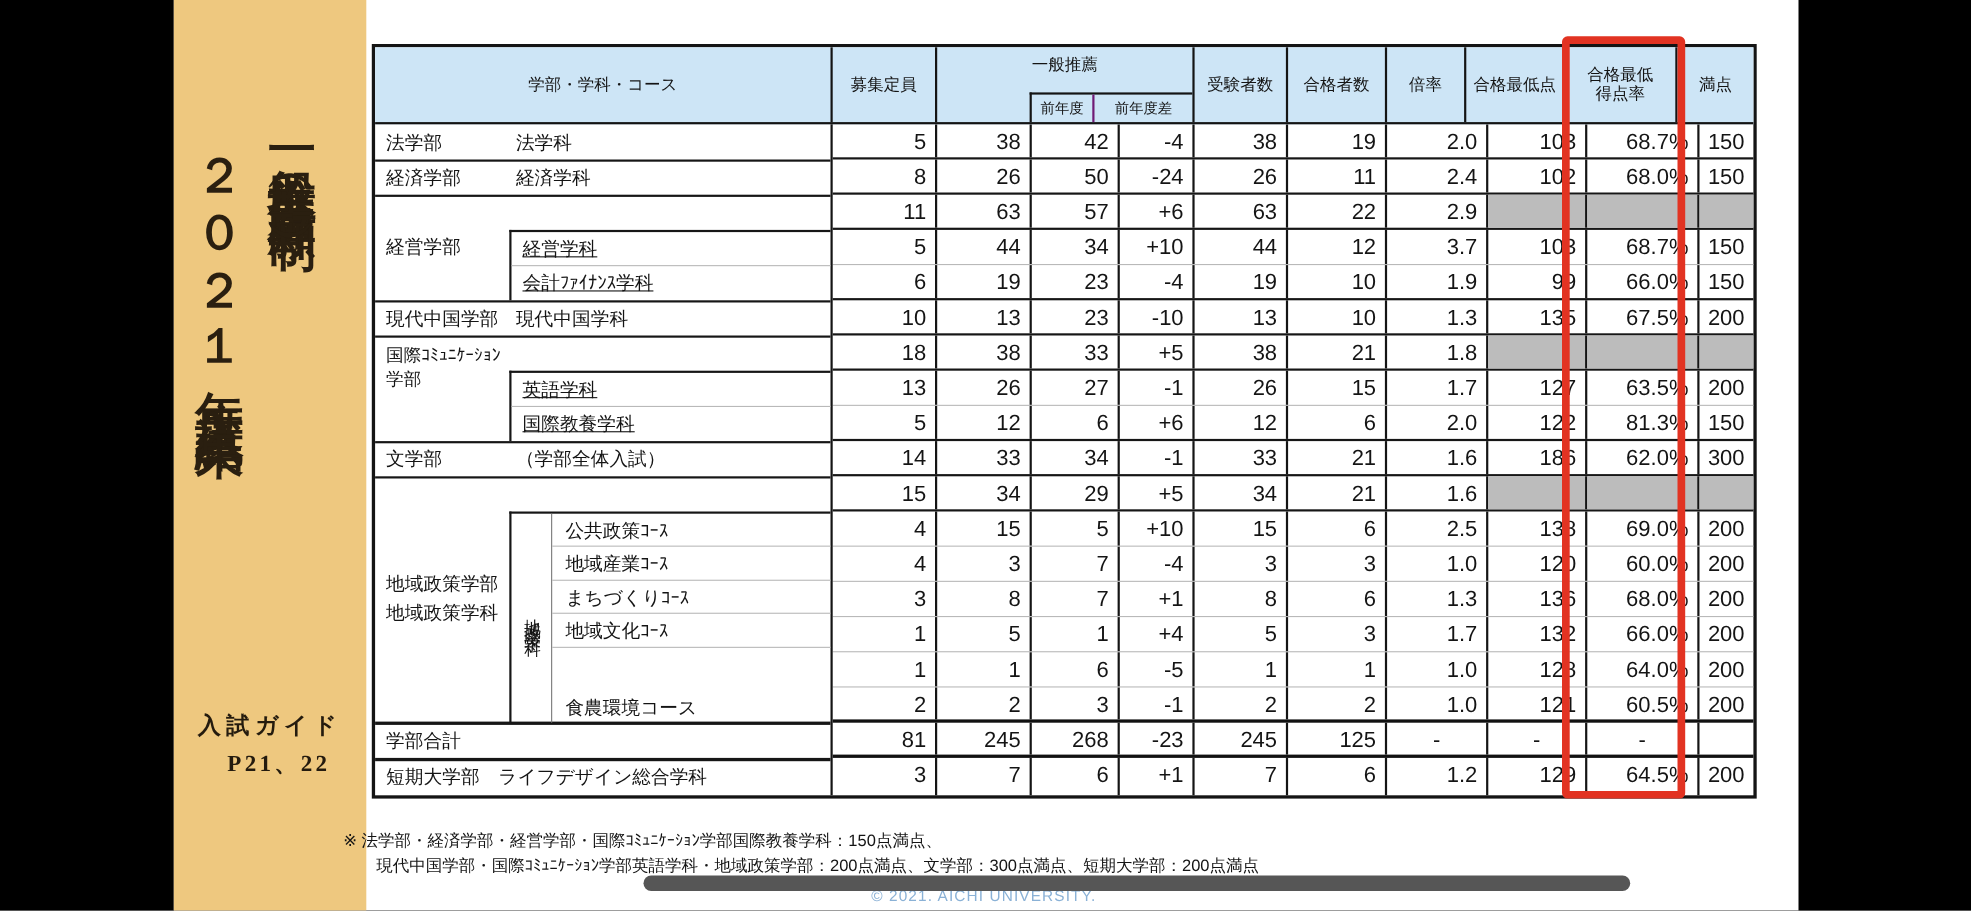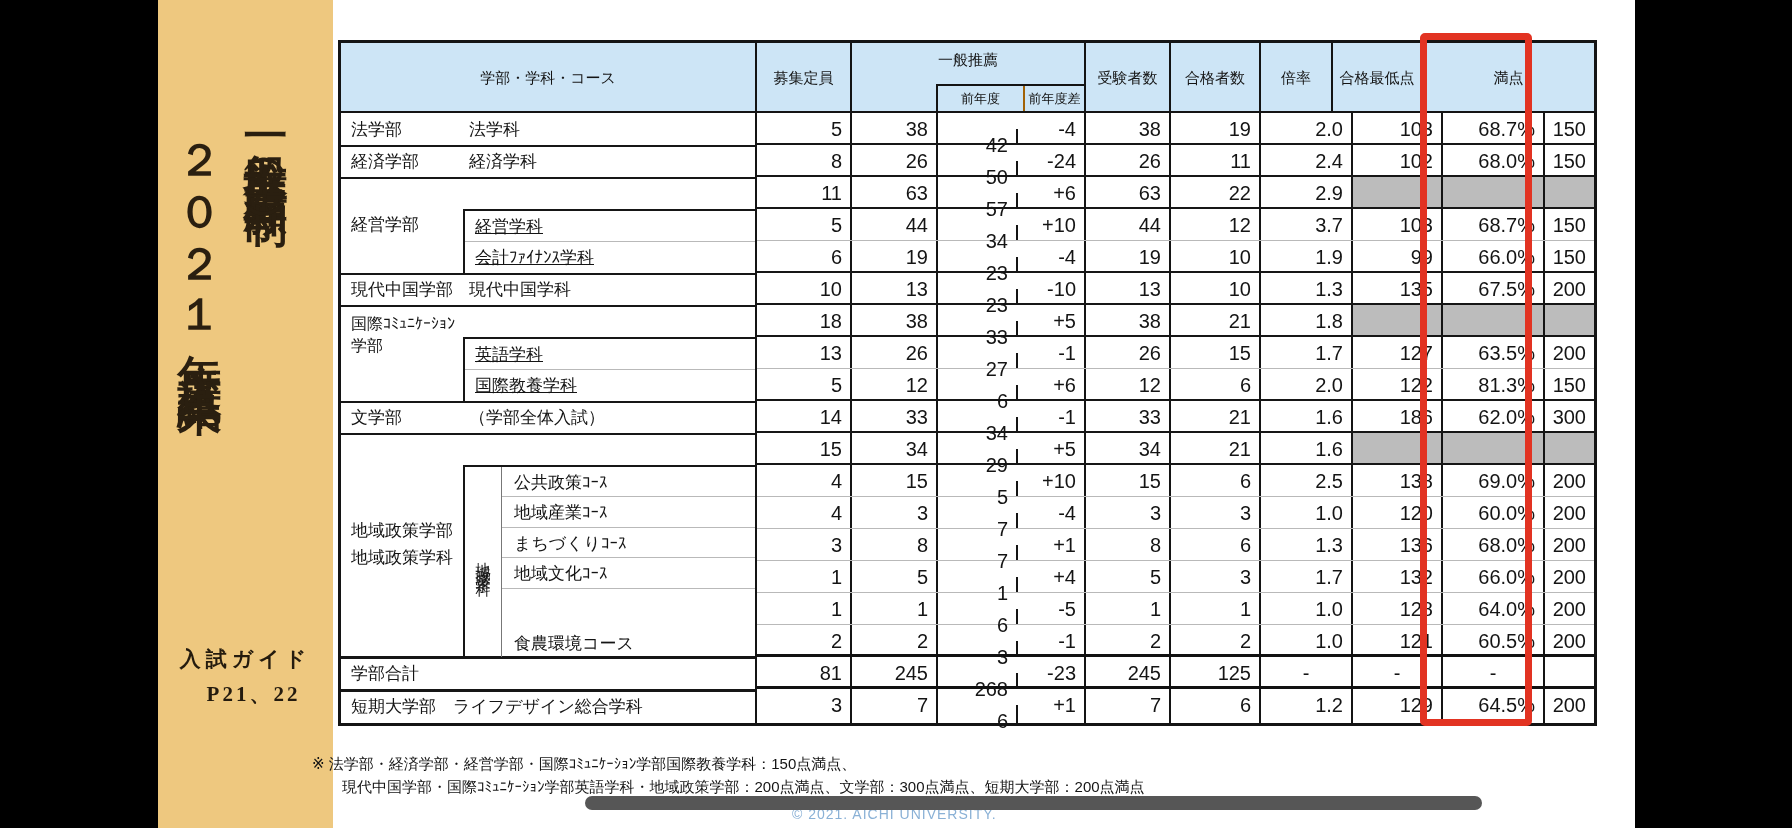--- a/index.html
+++ b/index.html
@@ -26,21 +26,21 @@
   .hc{box-sizing:border-box;border-right:2px solid #141414;display:flex;align-items:center;
       justify-content:center;text-align:center;font-size:15px;line-height:17px;}
   .hc:last-child{border-right:none;}
   .h-name{width:416px;} .h-quota{width:95px;} .h-banner{width:234px;position:relative;
       align-items:flex-start;padding-top:8px;}
   .h-exam{width:85px;} .h-pass{width:90px;} .h-ratio{width:72px;} .h-min{width:90px;}
   .h-rate{width:102px;} .h-full{flex:1;}
   .appbox{position:absolute;right:0;bottom:0;width:148px;height:27px;box-sizing:border-box;
           border-left:2px solid #141414;border-top:2px solid #141414;display:flex;}
   .appbox .sub{box-sizing:border-box;font-size:13px;line-height:25px;text-align:center;}
-  .sub-prev{width:87px;border-right:2px solid #a16207;}
+  .sub-prev{width:57px;border-right:2px solid #701a75;}
   .sub-diff{flex:1;}
 
   .tbody{display:flex;height:610px;}
   .namecol{position:relative;width:416px;box-sizing:border-box;border-right:2px solid #141414;
            font-size:17px;}
   .hline{position:absolute;left:0;width:100%;background:#161616;height:2px;}
   .nm{position:absolute;white-space:nowrap;}
   .glabel{position:absolute;left:10px;white-space:nowrap;}
   .ibox{position:absolute;left:122px;width:292px;box-sizing:border-box;
         border-left:2px solid #161616;border-top:2px solid #161616;}
@@ -57,21 +57,21 @@
   .crow:last-child{border-bottom:none;margin-top:39px;}
 
   .vals{flex:1;display:flex;flex-direction:column;}
   .vrow{display:flex;height:32px;box-sizing:border-box;border-bottom:2px solid #161616;}
   .vrow.light{border-bottom:1px solid #b9b9b9;}
   .vrow.thick{border-bottom:3px solid #111;}
   .vrow.last{height:34px;border-bottom:none;}
   .cv{box-sizing:border-box;border-right:2px solid #141414;text-align:right;
       padding:3px 8px 0 0;font-size:20px;line-height:26px;}
   .cv:last-child{border-right:none;}
-  .c-quota{width:95px;} .c-app{width:86px;} .c-prev{width:80px;margin-top:16px;} .c-diff{width:68px;}
+  .c-quota{width:95px;} .c-app{width:86px;} .c-prev{width:80px;} .c-diff{width:68px;}
   .c-exam{width:85px;} .c-pass{width:90px;} .c-ratio{width:92px;} .c-min{width:90px;}
   .c-rate{width:102px;} .c-full{flex:1;}
   .gray{background:#bcbcbc;}
   .ctr{text-align:center;padding-right:0;}
 
   .red-box{position:absolute;left:1420px;top:33px;width:112px;height:693px;
            border:7px solid #e23322;border-radius:5px;box-sizing:border-box;z-index:8;}
   .footnote{position:absolute;font-size:15px;color:#141414;white-space:nowrap;}
   .fn1{left:312px;top:755px;}
   .fn2{left:342px;top:778px;}
@@ -105,20 +105,26 @@
         <span>一般推薦</span>
         <div class="appbox">
           <div class="sub sub-prev">前年度</div>
           <div class="sub sub-diff">前年度差</div>
         </div>
       </div>
       <div class="hc h-exam">受験者数</div>
       <div class="hc h-pass">合格者数</div>
       <div class="hc h-ratio">倍率</div>
       <div class="hc h-min">合格最低点</div>
+      <div class="hc h-rate">
+        <span>
+          <span>合格最低</span><br>
+          <span>得点率</span>
+        </span>
+      </div>
       <div class="hc h-full">満点</div>
     </div>
 
     <div class="tbody">
       <div class="namecol">
         <div class="hline" style="top:32px"></div>
         <div class="hline" style="top:64px"></div>
         <div class="hline" style="top:160px"></div>
         <div class="hline" style="top:192px"></div>
         <div class="hline" style="top:288px"></div>

